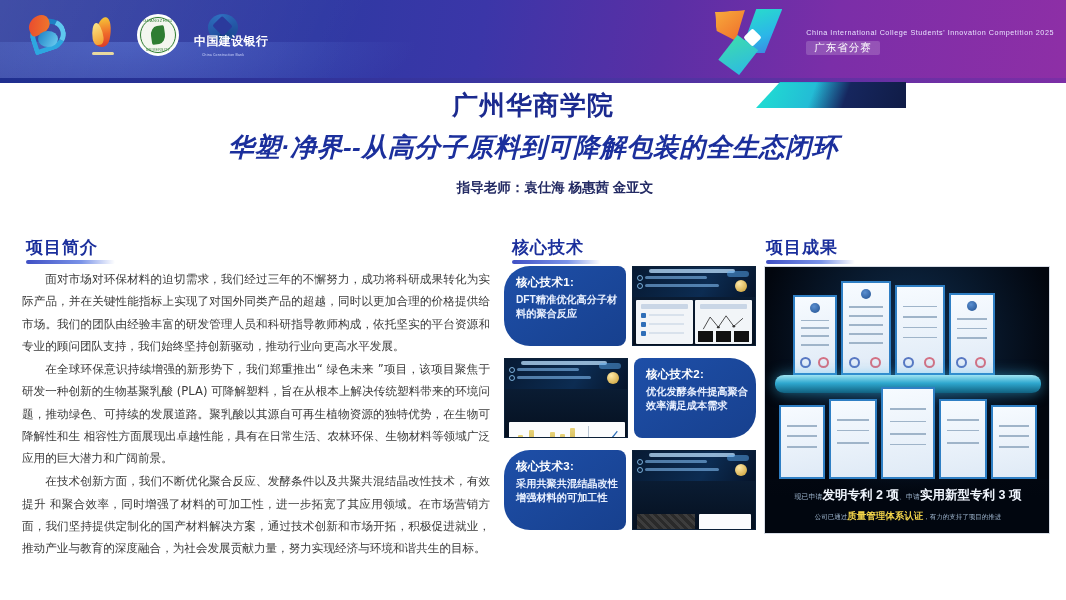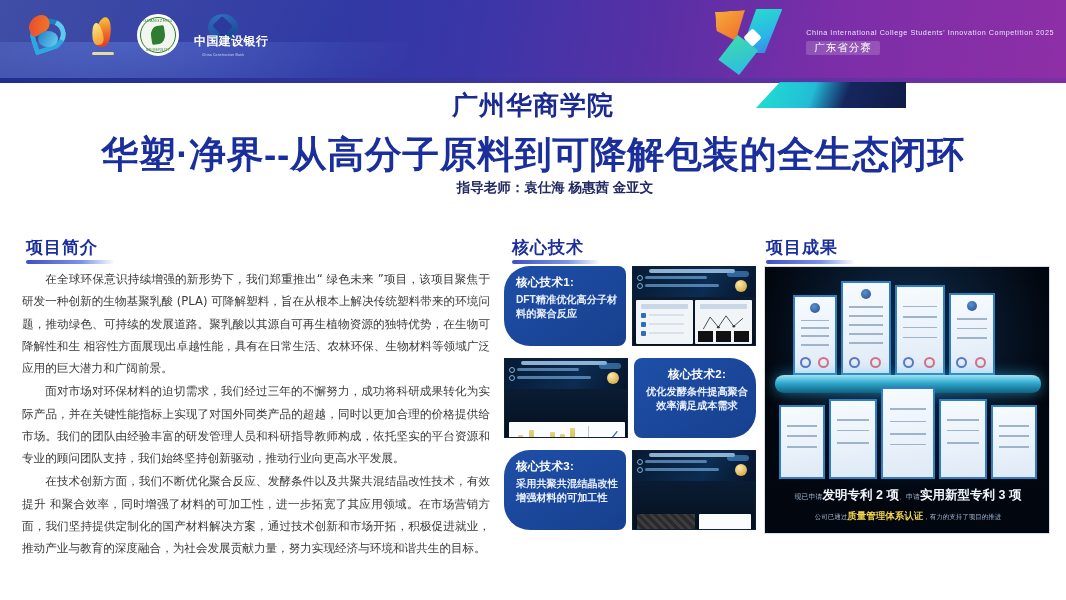--- a/index.html
+++ b/index.html
@@ -178,22 +178,23 @@
     clip-path: polygon(16% 0, 100% 0, 100% 100%, 0 100%);
   }
 
   
   .school {
     position:absolute; left:0; top:88px; width:1066px; text-align:center;
     font-size: 26px; font-weight: bold; color:#1b2a8f; letter-spacing:1px;
   }
   .maintitle {
     position:absolute; left:0; top:130px; width:1066px; text-align:center;
-    font-size: 37px; font-weight: bold; color:#1b2f9c; letter-spacing:0.5px;
+    font-size: 26px; font-weight: bold; color:#1b2f9c; letter-spacing:0.5px;
     text-shadow: 0 1px 0 rgba(255,255,255,.7);
+    font-style: italic;
   }
 
   .people {
     position:absolute; left:0; top:176px; width:1066px;
     display:flex; justify-content:center; gap:44px;
     color:#232a63; font-size:13.5px; font-weight:bold; line-height:1.75;
   }
   .people .members { text-align:left; }
   .people .members .l2 { padding-left:74px; }
   .people .advisors { padding-top:0px; }
@@ -227,21 +228,21 @@
   .tech-row.r2 { top:92px; }
   .tech-row.r3 { top:184px; }
 
   .tech-card {
     position:absolute; top:0; width:122px; height:80px;
     background: linear-gradient(145deg,#1e4fa8,#17408e);
     color:#ffffff; padding:9px 8px 18px 12px;
     border-radius: 22px 6px 22px 6px;
   }
   .tech-card.left  { left:0;   border-radius: 26px 8px 8px 26px; }
-  .tech-card.right { right:0;  border-radius: 8px 26px 26px 8px; text-align: center; }
+  .tech-card.right { right:0;  border-radius: 8px 26px 26px 8px; }
   .tc-title { font-size:11.5px; font-weight:bold; letter-spacing:.3px; margin-bottom:3px; }
   .tc-desc  { font-size:10.2px; font-weight:bold; line-height:1.38; color:#eaf1ff; }
 
   .tech-img {
     position:absolute; top:0; width:124px; height:80px;
     background:#050b16; overflow:hidden;
     border:1px solid #0c2038;
   }
   .tech-img.left  { left:0; }
   .tech-img.right { right:0; }
@@ -435,22 +436,22 @@
     <div class="advisors">
       <span>指导老师：</span><span>袁仕海 杨惠茜 金亚文</span>
     </div>
   </div>
 
   <div class="sec-h" id="h-intro">项目简介</div>
   <div class="sec-h" id="h-core">核心技术</div>
   <div class="sec-h" id="h-res">项目成果</div>
 
   <div class="intro">
+    <p>面对市场对环保材料的迫切需求，我们经过三年的不懈努力，成功将科研成果转化为实际产品，并在关键性能指标上实现了对国外同类产品的超越，同时以更加合理的价格提供给市场。我们的团队由经验丰富的研发管理人员和科研指导教师构成，依托坚实的平台资源和专业的顾问团队支持，我们始终坚持创新驱动，推动行业向更高水平发展。</p>
     <p>在全球环保意识持续增强的新形势下，我们郑重推出“ 绿色未来 ”项目，该项目聚焦于研发一种创新的生物基聚乳酸 (PLA) 可降解塑料，旨在从根本上解决传统塑料带来的环境问题，推动绿色、可持续的发展道路。聚乳酸以其源自可再生植物资源的独特优势，在生物可降解性和生 相容性方面展现出卓越性能，具有在日常生活、农林环保、生物材料等领域广泛应用的巨大潜力和广阔前景。</p>
-    <p>面对市场对环保材料的迫切需求，我们经过三年的不懈努力，成功将科研成果转化为实际产品，并在关键性能指标上实现了对国外同类产品的超越，同时以更加合理的价格提供给市场。我们的团队由经验丰富的研发管理人员和科研指导教师构成，依托坚实的平台资源和专业的顾问团队支持，我们始终坚持创新驱动，推动行业向更高水平发展。</p>
     <p>在技术创新方面，我们不断优化聚合反应、发酵条件以及共聚共混结晶改性技术，有效提升 和聚合效率，同时增强了材料的可加工性，进一步拓宽了其应用领域。在市场营销方面，我们坚持提供定制化的国产材料解决方案，通过技术创新和市场开拓，积极促进就业，推动产业与教育的深度融合，为社会发展贡献力量，努力实现经济与环境和谐共生的目标。</p>
   </div>
 
   <div class="core">
 
     <div class="tech-row r1">
       <div class="tech-card left">
         <div class="tc-title">核心技术1:</div>
         <div class="tc-desc">DFT精准优化高分子材料的聚合反应</div>
       </div>

